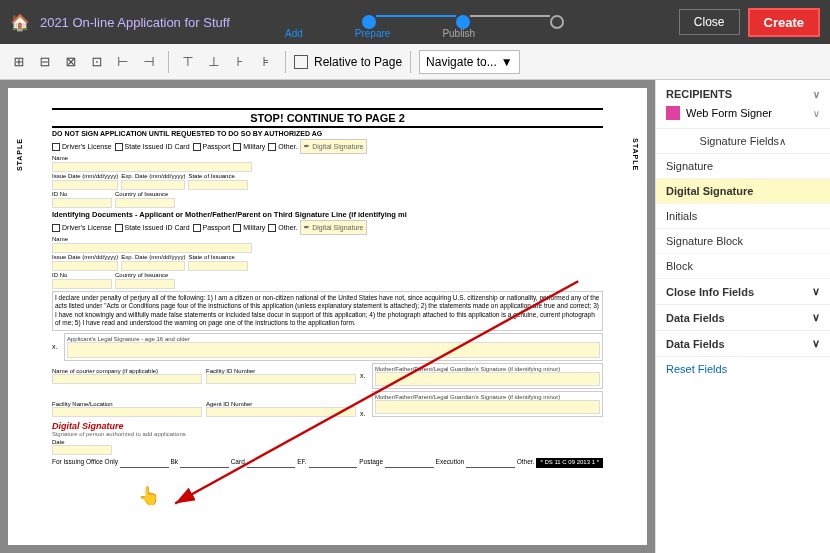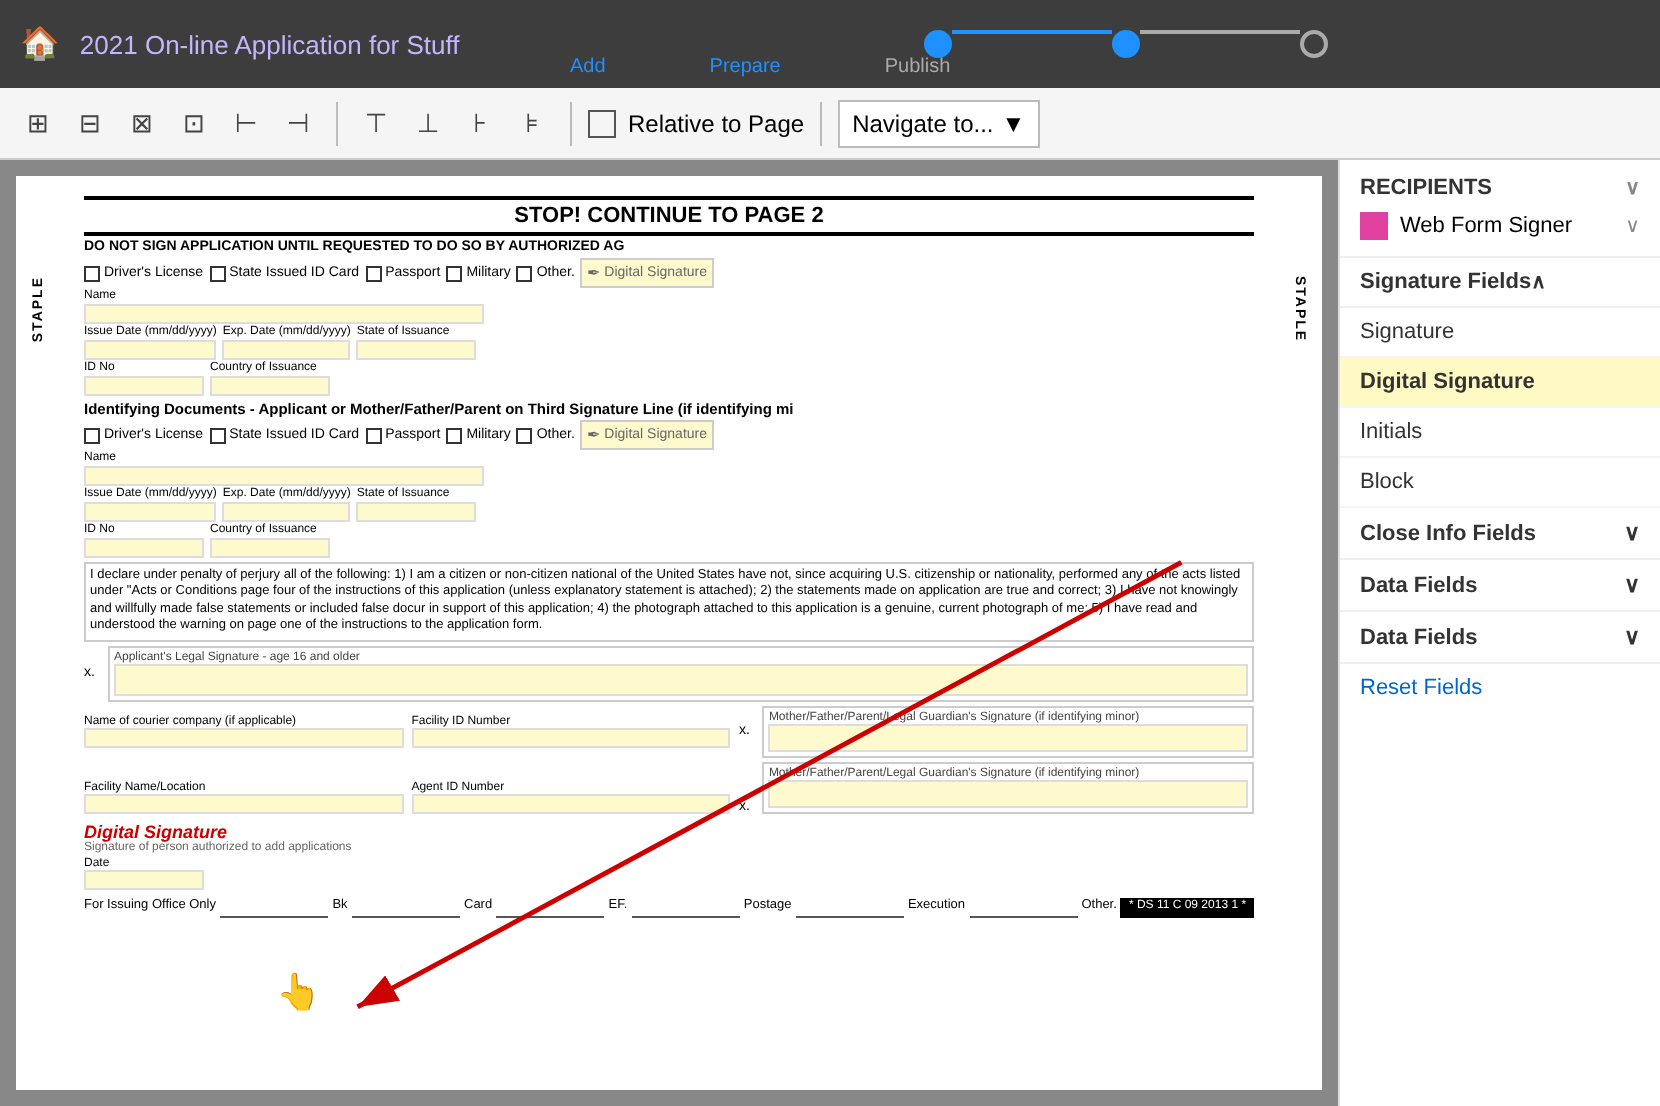--- a/index.html
+++ b/index.html
@@ -139,21 +139,21 @@
     
     .doc-area {
       flex: 1;
       background: #888;
       overflow: hidden;
       position: relative;
     }
     .doc-content {
       background: white;
       margin: 8px;
-      padding: 10px;
+      padding: 20px;
       font-size: 7px;
       height: calc(100% - 16px);
       overflow: hidden;
       position: relative;
     }
 
     
     .staple-left {
       position: absolute;
       left: 8px;
@@ -287,21 +287,21 @@
     .arrow-overlay {
       position: absolute;
       top: 0; left: 0;
       width: 100%;
       height: 100%;
       pointer-events: none;
     }
 
     
     .right-panel {
-      width: 161px;
+      width: 175px;
       background: white;
       border-left: 1px solid #ddd;
       overflow-y: auto;
       font-size: 12px;
     }
 
     .panel-section {
       padding: 8px 10px;
       border-bottom: 1px solid #eee;
     }
@@ -343,24 +343,24 @@
       cursor: pointer;
       border-bottom: 1px solid #f5f5f5;
     }
     .field-item.active {
       background: #fff9c4;
       font-weight: bold;
     }
 
     .sig-fields-header {
       display: flex;
-      justify-content: flex-start;
+      justify-content: center;
       align-items: center;
       padding: 6px 10px;
-      font-weight: bold;
+      font-weight: normal;
       font-size: 11px;
       color: #333;
       cursor: pointer;
       border-bottom: 1px solid #eee;
     }
     .sig-fields-header .chevron {
       font-size: 10px;
     }
 
     .signer-info-header,
@@ -404,20 +404,24 @@
       <div class="dot"></div>
     </div>
   </div>
 
   <div style="position:absolute;top:28px;left:50%;transform:translateX(-130px);display:flex;gap:52px;pointer-events:none;">
     <span style="color:#1e90ff;font-size:10px;">Add</span>
     <span style="color:#1e90ff;font-size:10px;">Prepare</span>
     <span style="color:#aaa;font-size:10px;">Publish</span>
   </div>
 
+  <div class="top-bar-actions">
+    <button class="btn-close">Close</button>
+    <button class="btn-create">Create</button>
+  </div>
 </div>
 
 <div class="toolbar">
   <div class="toolbar-icon">⊞</div>
   <div class="toolbar-icon">⊟</div>
   <div class="toolbar-icon">⊠</div>
   <div class="toolbar-icon">⊡</div>
   <div class="toolbar-icon">⊢</div>
   <div class="toolbar-icon">⊣</div>
   <div class="toolbar-sep"></div>
@@ -628,20 +632,23 @@
     <div class="field-item">
       <span>Signature</span>
     </div>
     <div class="field-item active">
       <span>Digital Signature</span>
     </div>
     <div class="field-item">
       <span>Initials</span>
     </div>
     <div class="field-item">
+      <span>Signature Block</span>
+    </div>
+    <div class="field-item">
       <span>Block</span>
     </div>
 
     <div class="signer-info-header">
       <span>Close Info Fields</span>
       <span class="chevron">∨</span>
     </div>
 
     <div class="data-fields-header">
       <span>Data Fields</span>

